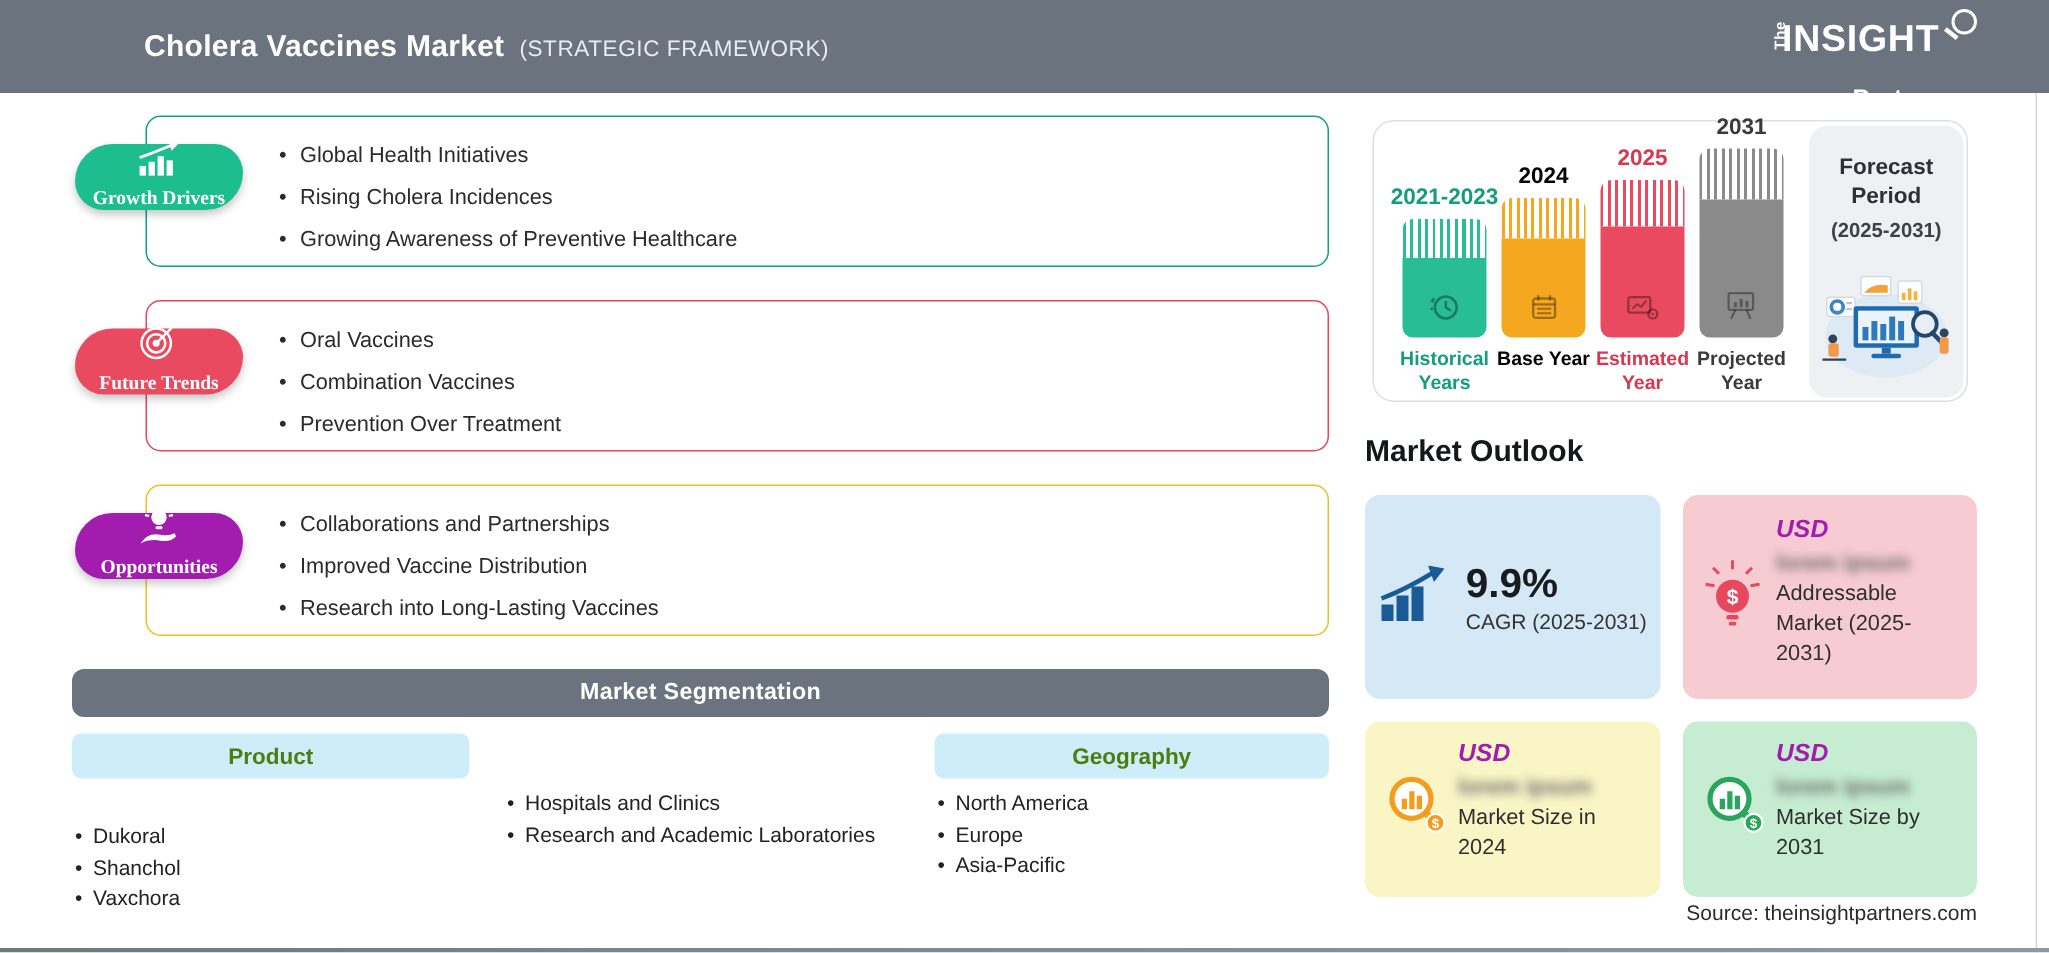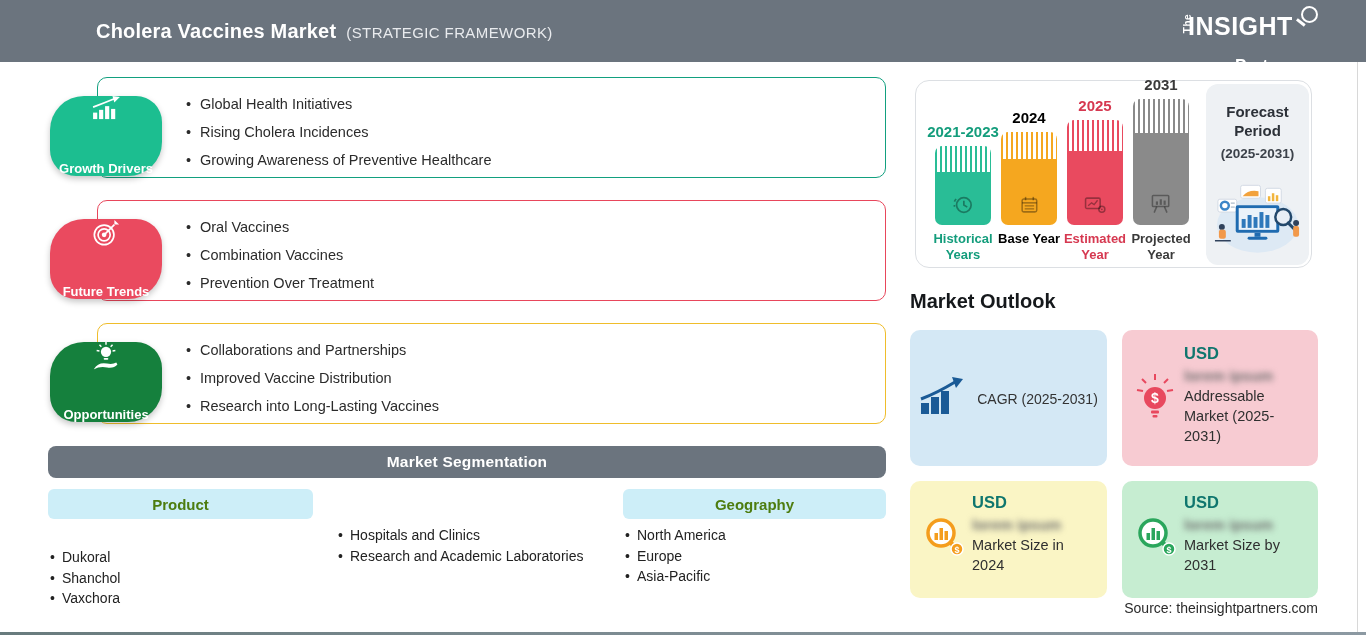--- a/index.html
+++ b/index.html
@@ -22,26 +22,26 @@
                border-radius:50%; }
   .logo-lens:after { content:""; position:absolute; left:-7px; top:13px; width:10px; height:2.5px;
                      background:#fff; transform:rotate(38deg); }
 
   
   .fw-box { position:absolute; left:97px; width:789px; height:101px; background:#fff;
             border-radius:10px; }
   .fw-box.growth   { top:77px;  border:1.6px solid #12A07F; }
   .fw-box.trends   { top:200px; border:1.6px solid #E8465B; }
   .fw-box.opps     { top:323px; border:1.6px solid #EFBD2B; }
-  .fw-badge { position:absolute; left:50px; width:112px; height:80px; z-index:3;
-              display:flex; flex-direction:column; align-items:center; justify-content:space-between;
-              border-radius:34px 26px 34px 26px; box-shadow:0 3px 6px rgba(0,0,0,.22); }
+  .fw-badge { position:absolute; left:50px; width:112px; height:44px; z-index:3;
+              display:flex; flex-direction:column; align-items:center; justify-content:flex-end;
+              border-radius:34px 26px 34px 26px; box-shadow:0 3px 6px rgba(0,0,0,.22);font-family:Liberation Serif, serif; }
   .fw-badge.growth { top:96px;  background:#1CBE90; }
   .fw-badge.trends { top:219px; background:#EA4A5F; }
-  .fw-badge.opps   { top:342px; background:#15803d; }
+  .fw-badge.opps   { top:342px; background:#a21caf; }
   .fw-badge-label { color:#fff; font-size:13px; font-weight:bold; margin-top:1px; white-space:nowrap; }
   .fw-list { position:absolute; left:200px; list-style:none; }
   .fw-list.l1 { top:94px; } .fw-list.l2 { top:217px; } .fw-list.l3 { top:340px; }
   .fw-list li { position:relative; font-size:14.5px; color:#2b2b2b; line-height:20px; margin-bottom:8px; }
   .fw-list li:before { content:"•"; position:absolute; left:-14px; color:#2b2b2b; }
 
   
   .seg-bar { position:absolute; left:48px; top:446px; width:838px; height:32px; background:#6B747E;
              border-radius:8px; display:flex; align-items:center; justify-content:center; }
   .seg-bar-title { color:#fff; font-size:15.5px; font-weight:bold; letter-spacing:.2px; }
@@ -78,21 +78,21 @@
   .mo-card.blue   { left:910px;  top:330px; width:197px; height:136px; background:#D4E8F5;
                     display:flex; align-items:center; justify-content:center; gap:12px; }
   .mo-card.pink   { left:1122px; top:330px; width:196px; height:136px; background:#F7CBD2; }
   .mo-card.yellow { left:910px;  top:481px; width:197px; height:117px; background:#FAF5C5; }
   .mo-card.green  { left:1122px; top:481px; width:196px; height:117px; background:#C6EDD1; }
   .mo-big { font-size:27px; font-weight:bold; color:#191c1f; line-height:30px; }
   .mo-sub { font-size:14px; color:#333; margin-top:2px; }
   .mo-icon-left { position:absolute; left:12px; top:50%; transform:translateY(-50%); }
   .mo-text { position:absolute; left:62px; top:14px; width:116px; }
   .mo-card.yellow .mo-text, .mo-card.green .mo-text { top:12px; }
-  .mo-usd { font-size:16.5px; font-weight:bold; color:#0f766e; }
+  .mo-usd { font-size:16.5px; font-weight:bold; color:#a21caf;font-style:italic; }
   .redacted { display:inline-block; font-size:15px; font-weight:bold; color:#6e6e6e;
               filter:blur(3.2px); margin:4px 0 2px 0; }
   .mo-label { font-size:14.5px; color:#2f2f2f; line-height:20px; }
   .source { position:absolute; right:48px; top:600px; font-size:14px; color:#2b2b2b; }
 
   
   .right-line { position:absolute; left:1357px; top:62px; width:1px; height:573px; background:#d8d8d8; }
   .bottom-strip { position:absolute; left:0; bottom:0; width:1366px; height:3px;
                   background:linear-gradient(90deg,#687b7d 0%,#7b8a90 40%,#8c99a2 100%); }
 </style>
@@ -304,20 +304,21 @@
     <span>
       <svg width="46" height="38" viewBox="0 0 46 38">
         <rect x="2" y="26" width="8" height="11" fill="#1A5A96"></rect>
         <rect x="12" y="20" width="8" height="17" fill="#1A5A96"></rect>
         <rect x="22" y="14" width="8" height="23" fill="#1A5A96"></rect>
         <path d="M2 22 Q18 16 36 5" stroke="#1A5A96" stroke-width="3" fill="none"></path>
         <polygon points="33,0 44,2 37,11" fill="#1A5A96"></polygon>
       </svg>
     </span>
     <span>
+      <div class="mo-big">9.9%</div>
       <div class="mo-sub">CAGR (2025-2031)</div>
     </span>
   </div>
 
   <div class="mo-card pink">
     <span class="mo-icon-left">
       <svg width="42" height="48" viewBox="0 0 42 48">
         <line x1="21" y1="2" x2="21" y2="8" stroke="#E8485E" stroke-width="2"></line>
         <line x1="8" y1="7" x2="12" y2="11" stroke="#E8485E" stroke-width="2"></line>
         <line x1="34" y1="7" x2="30" y2="11" stroke="#E8485E" stroke-width="2"></line>

